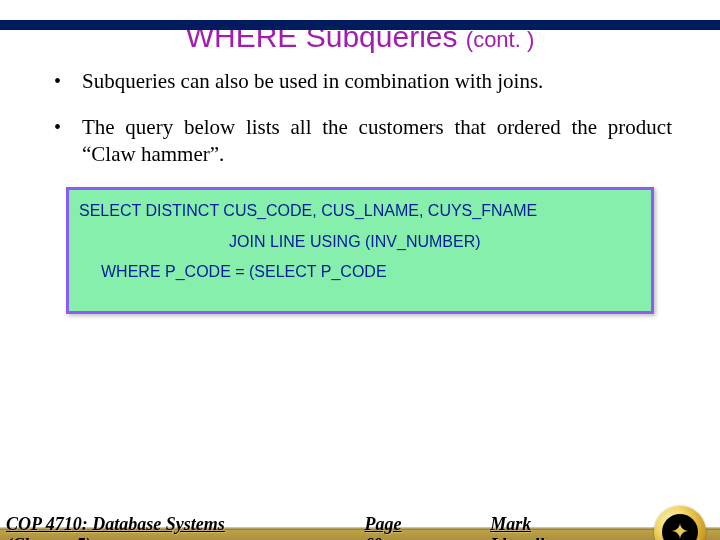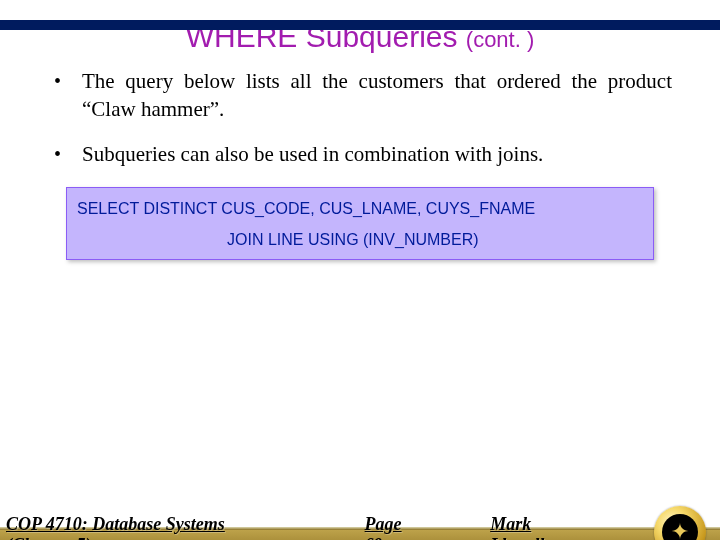--- a/index.html
+++ b/index.html
@@ -54,24 +54,24 @@
   }
   ul.bullets > li::before {
     content: "•";
     position: absolute;
     left: 6px;
     top: 0;
     font-size: 20px;
   }
   .codebox {
     margin: 6px 18px 0 18px;
-    border: 1px solid #8b5cf6;
-    background: #c4b5fd;
+    border: 3px solid #8b5cf6;
+    background: #86efac;
     box-shadow: 2px 2px 4px rgba(0,0,0,0.25);
-    padding: 6px 10px 4px 10px;
+    padding: 6px 10px 24px 10px;
     font-family: Arial, Helvetica, sans-serif;
     font-size: 16px;
     color: #001b9a;
     line-height: 1.9;
   }
   .codebox .l1 { padding-left: 0; }
   .codebox .l2 { padding-left: 34px; }
   .codebox .l3 { padding-left: 150px; }
   .codebox .l4 { padding-left: 150px; }
   .codebox .l5 { padding-left: 22px; }
@@ -147,27 +147,28 @@
 
 <div class="slide">
   <div class="topbar"></div>
 
   <div class="title">
     <span>WHERE Subqueries </span><span class="cont">(cont. )</span>
   </div>
 
   <div class="body">
     <ul class="bullets">
+      <li>Subqueries can also be used in combination with joins.</li>
       <li>The query below lists all the customers that ordered the product “Claw hammer”.</li>
-      <li>Subqueries can also be used in combination with joins.</li>
     </ul>
 
     <div class="codebox">
       <div class="l1">SELECT DISTINCT CUS_CODE, CUS_LNAME, CUYS_FNAME</div>
       <div class="l3">JOIN LINE USING (INV_NUMBER)</div>
+      <div class="l5">WHERE P_CODE = (SELECT P_CODE</div>
     </div>
   </div>
 
   <div class="footer-wrap">
     <div class="footer-line"></div>
     <div class="footer-gradient"></div>
     <div class="footer-text">
       <span>COP 4710: Database Systems  (Chapter 5)</span>
       <span>Page 69</span>
       <span>Mark Llewellyn</span>

